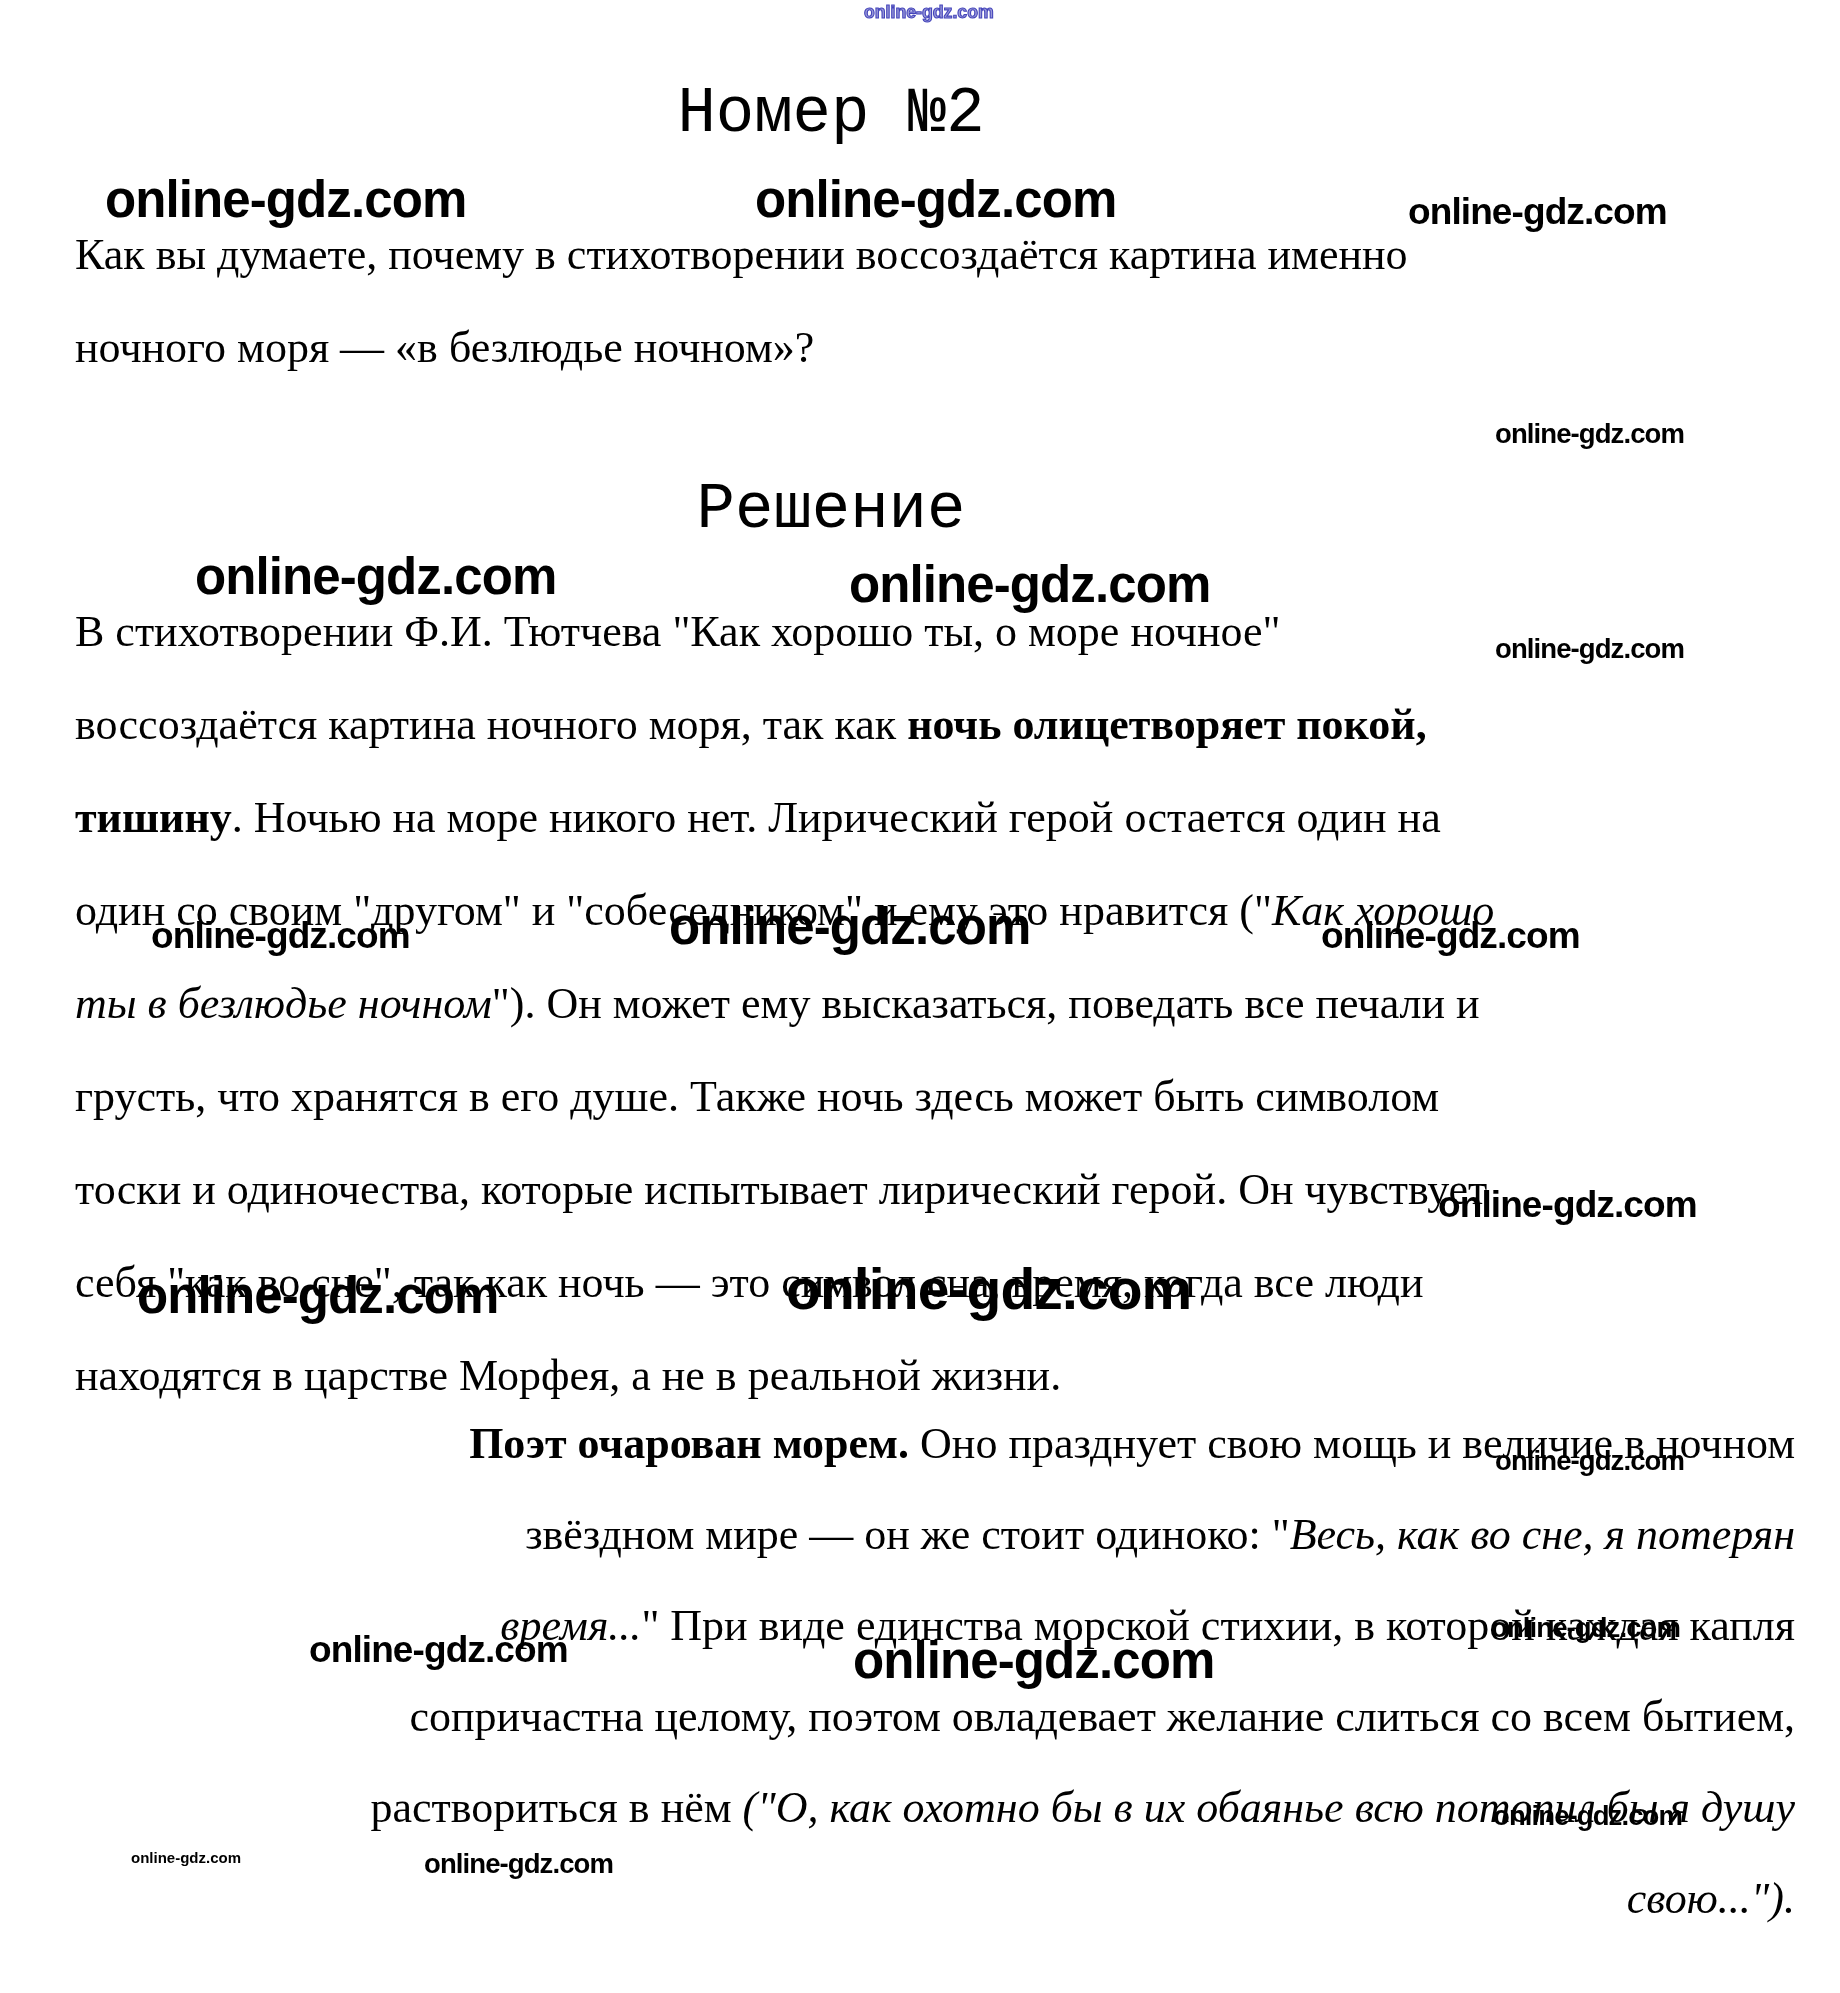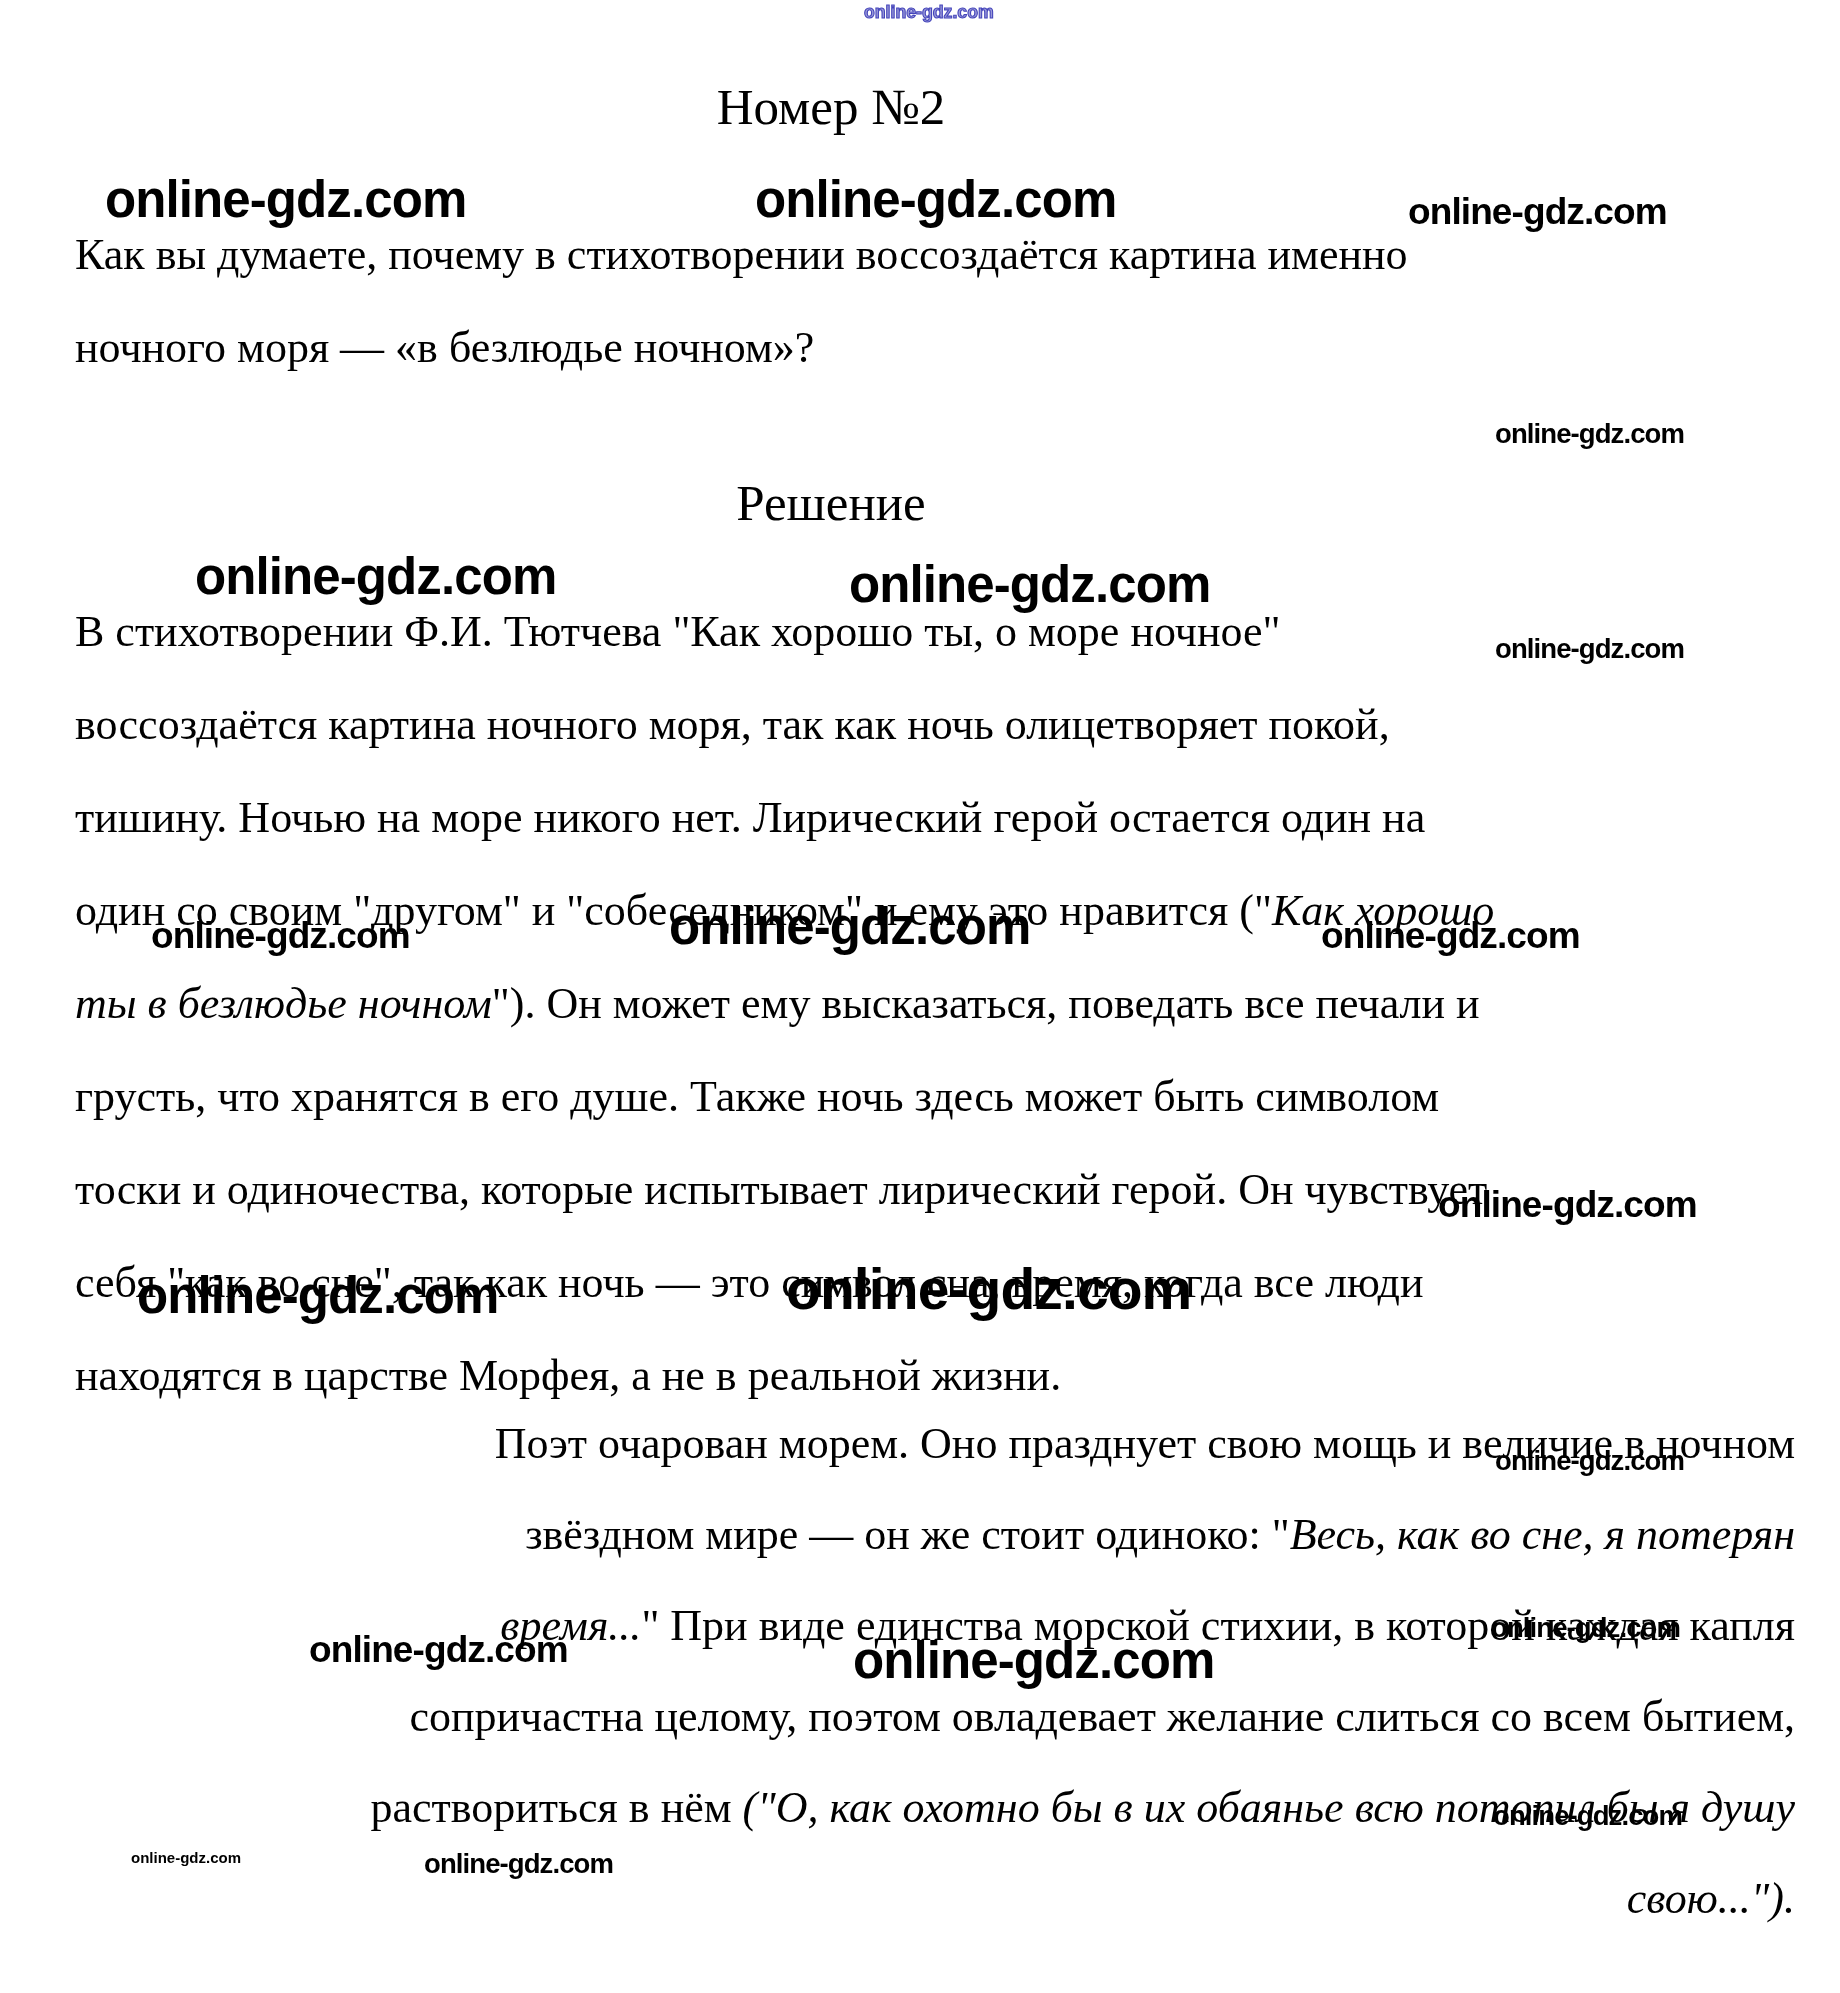--- a/index.html
+++ b/index.html
@@ -5,32 +5,33 @@
   html,body { margin:0; padding:0; background:#ffffff; }
   .page {
     position:relative; width:1841px; height:1993px;
     background:#ffffff; color:#000;
     font-family:"Liberation Serif", serif;
     overflow:hidden;
   }
   
   .center-heading {
     position:absolute; left:0; width:1662px;
-    text-align:center; font-size:51px; line-height:1.15;
+    text-align:center; font-size:64px; line-height:1.15;
     white-space:nowrap;
+    font-family:Liberation Mono, monospace;
   }
   #num-title { top:78px; }
   #solution-heading { top:459px;margin-top:15px; }
   
   .textblock { position:absolute; left:75px; width:1720px; font-size:44px; }
   #question-block { top:208px; line-height:93px; }
   #para1 { top:585px;  line-height:93px; }
   #para2 { top:1398px; line-height:91px;text-align:right; }
   .line { white-space:nowrap; }
-  .seg-b { font-weight:normal; }
+  .seg-b { font-weight:bold; }
   .seg-i { font-style:italic; }
   
   .wm {
     position:absolute; font-family:"Liberation Sans", sans-serif;
     font-weight:bold; line-height:1; white-space:nowrap;
     letter-spacing:-0.9px; color:#000;
   }
   .wm-xs { font-size:15px; letter-spacing:0; }
   .wm-s  { font-size:27.5px; }
   .wm-m  { font-size:37px; }

